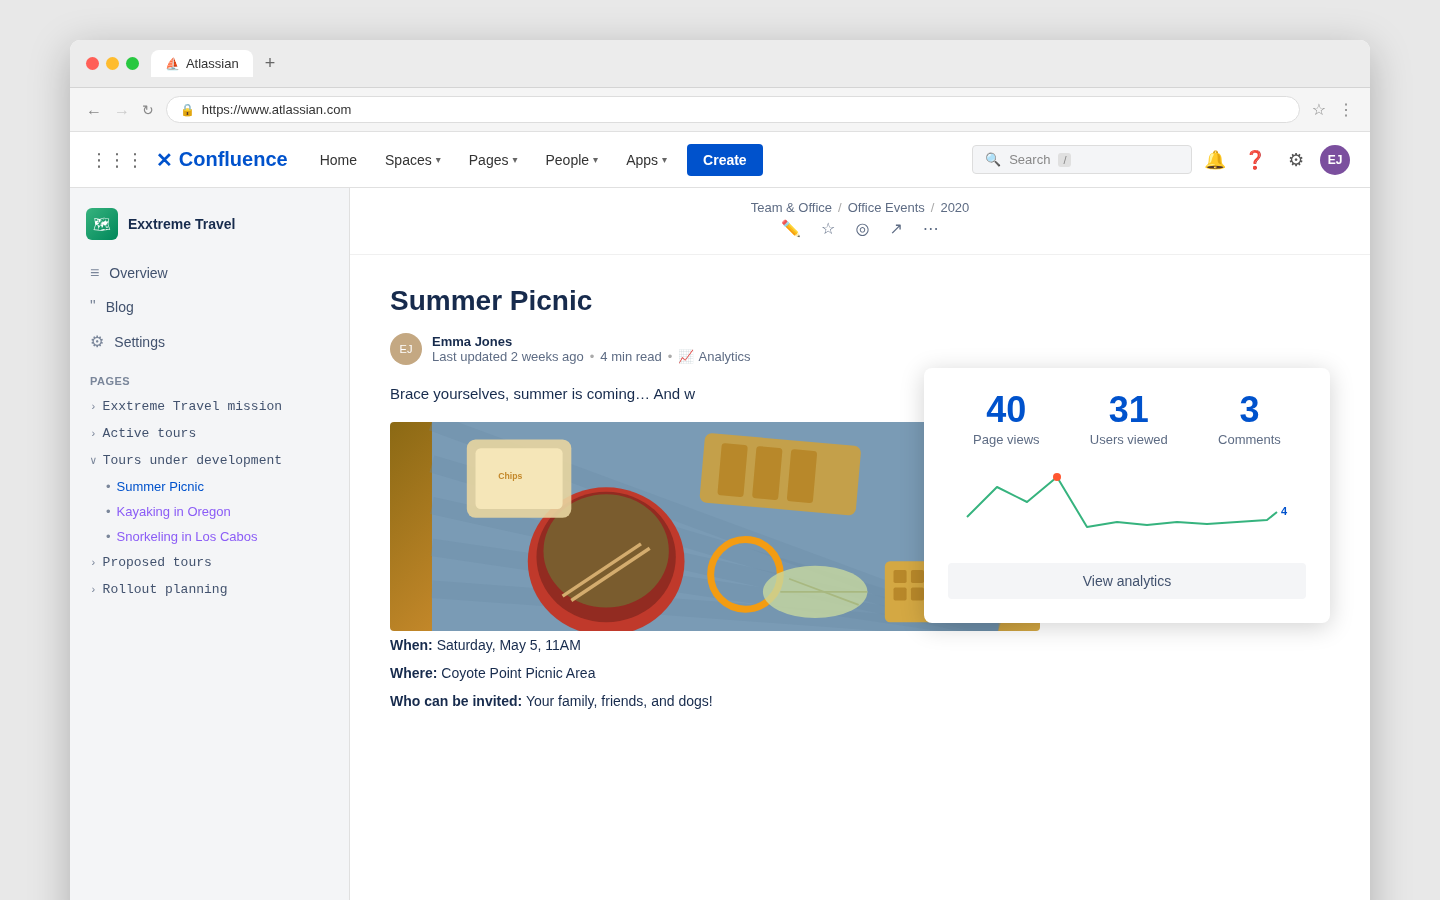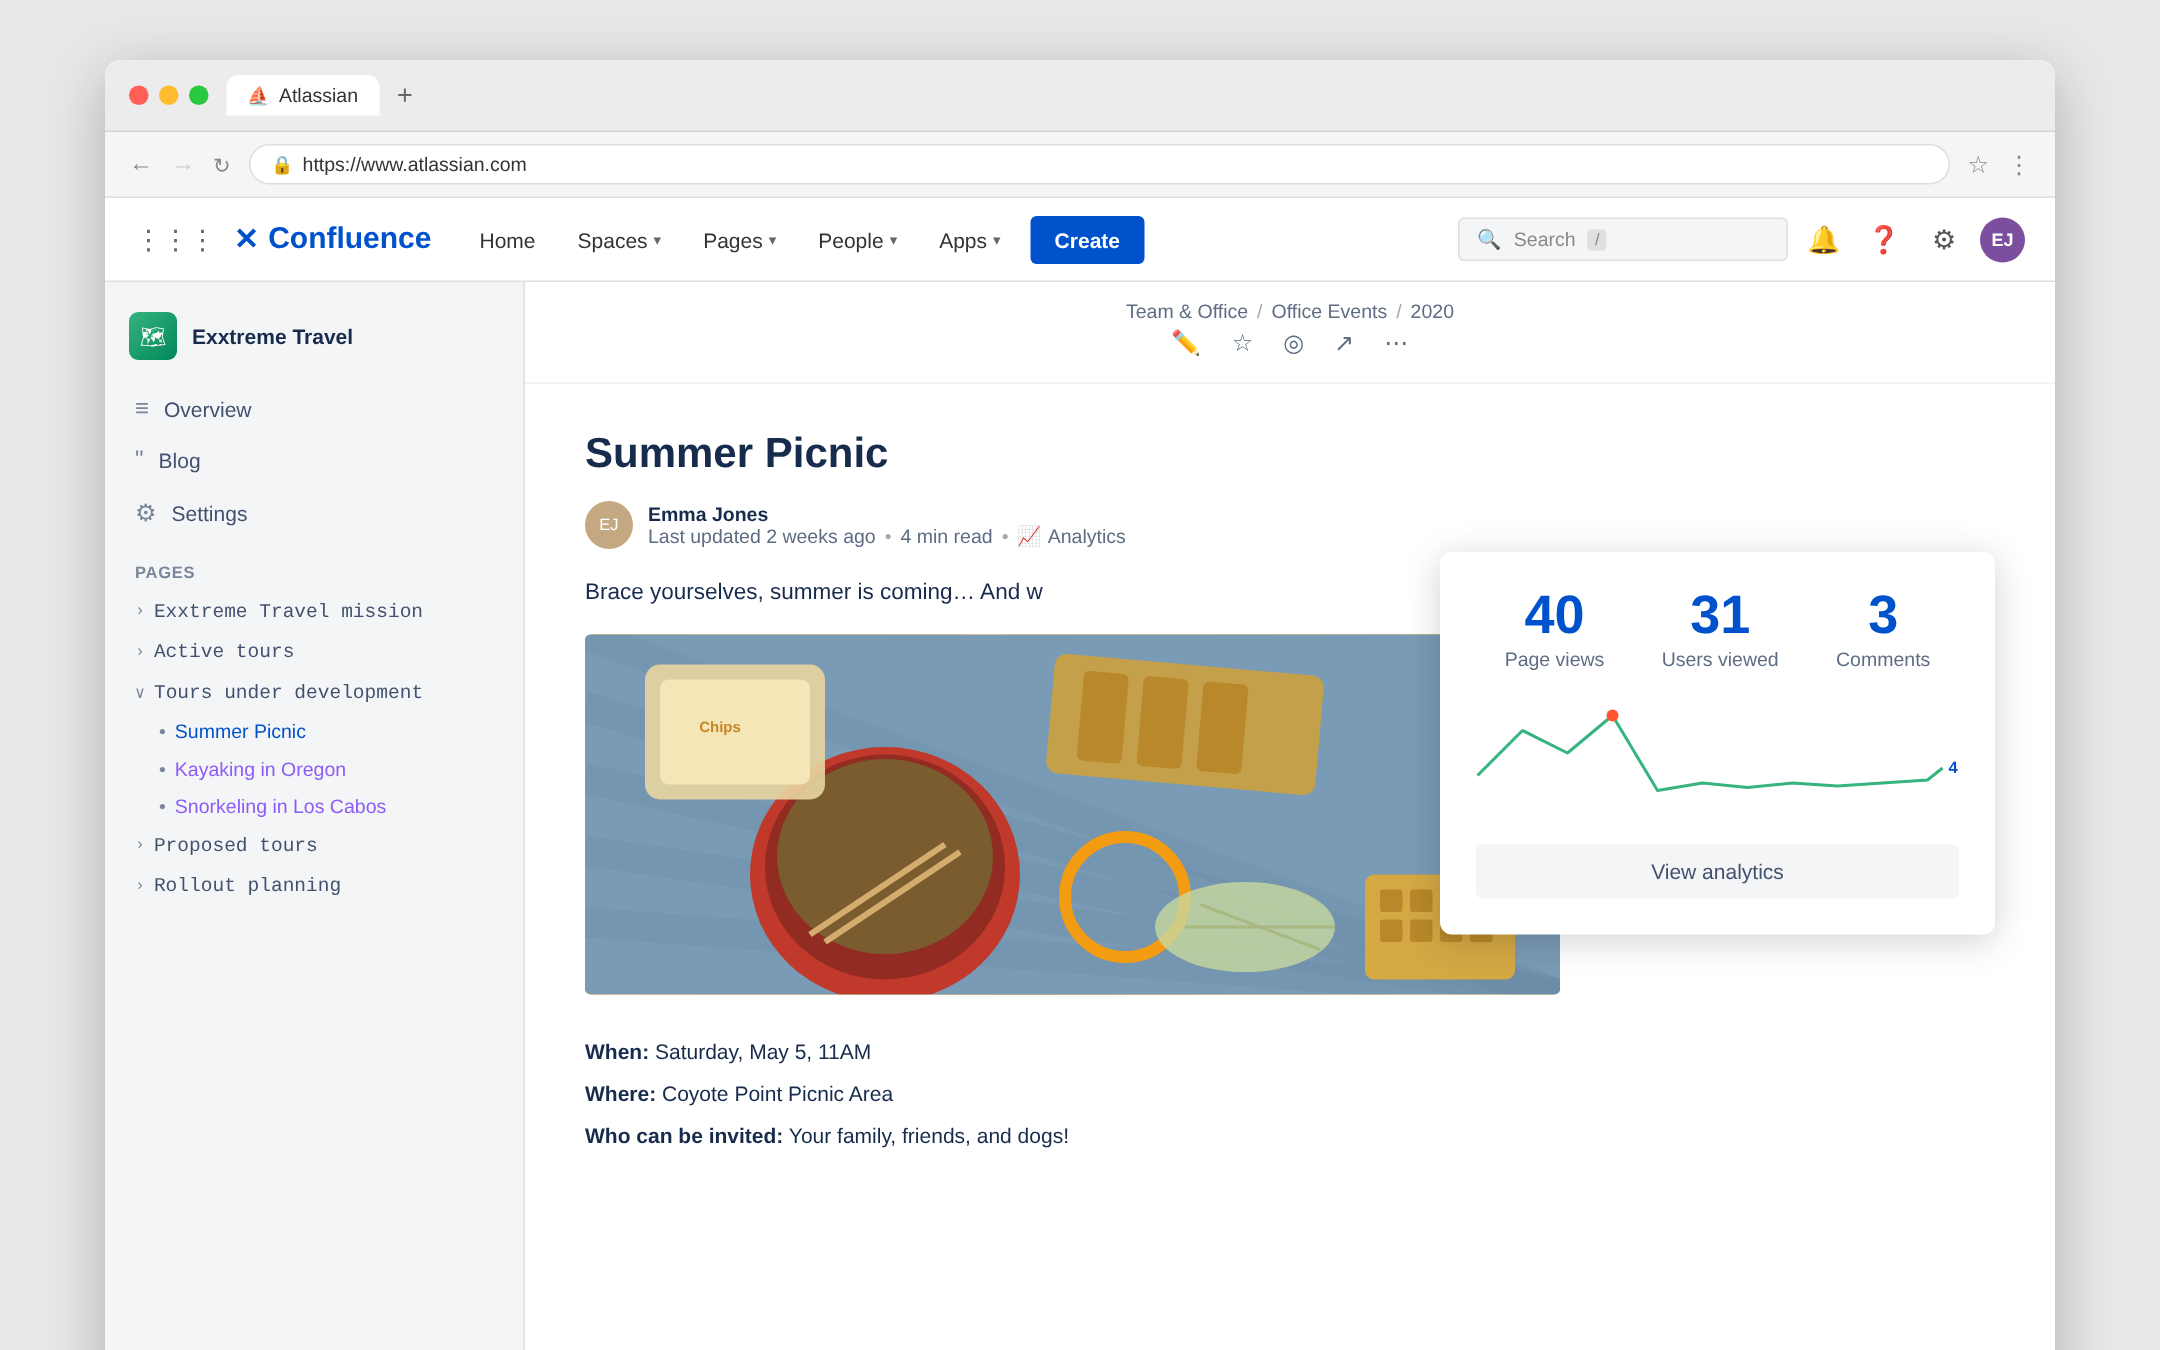--- a/index.html
+++ b/index.html
@@ -258,41 +258,40 @@
     .page-intro {
       font-size: 15px;
       color: #172b4d;
       margin-bottom: 20px;
     }
 
     
     .page-image {
       width: 100%;
       max-width: 650px;
-      height: 240px;
+      height: 209px;
       background: linear-gradient(135deg, #8b6914 0%, #c4882a 30%, #7a5c1e 60%, #d4a843 100%);
       border-radius: 4px;
       overflow: hidden;
       position: relative;
-      margin-bottom: 24px;
     }
 
     .page-details {
       font-size: 14px;
       color: #172b4d;
       line-height: 2;
     }
     .detail-label { font-weight: 700; }
 
     
     .analytics-popup {
       position: absolute;
       top: 180px;
       right: 40px;
-      width: 370px;
+      width: 406px;
       background: #fff;
       border-radius: 8px;
       box-shadow: 0 4px 24px rgba(0,0,0,0.18);
       padding: 24px;
       z-index: 10;
     }
     .analytics-stats {
       display: flex;
       justify-content: space-around;
       margin-bottom: 20px;

